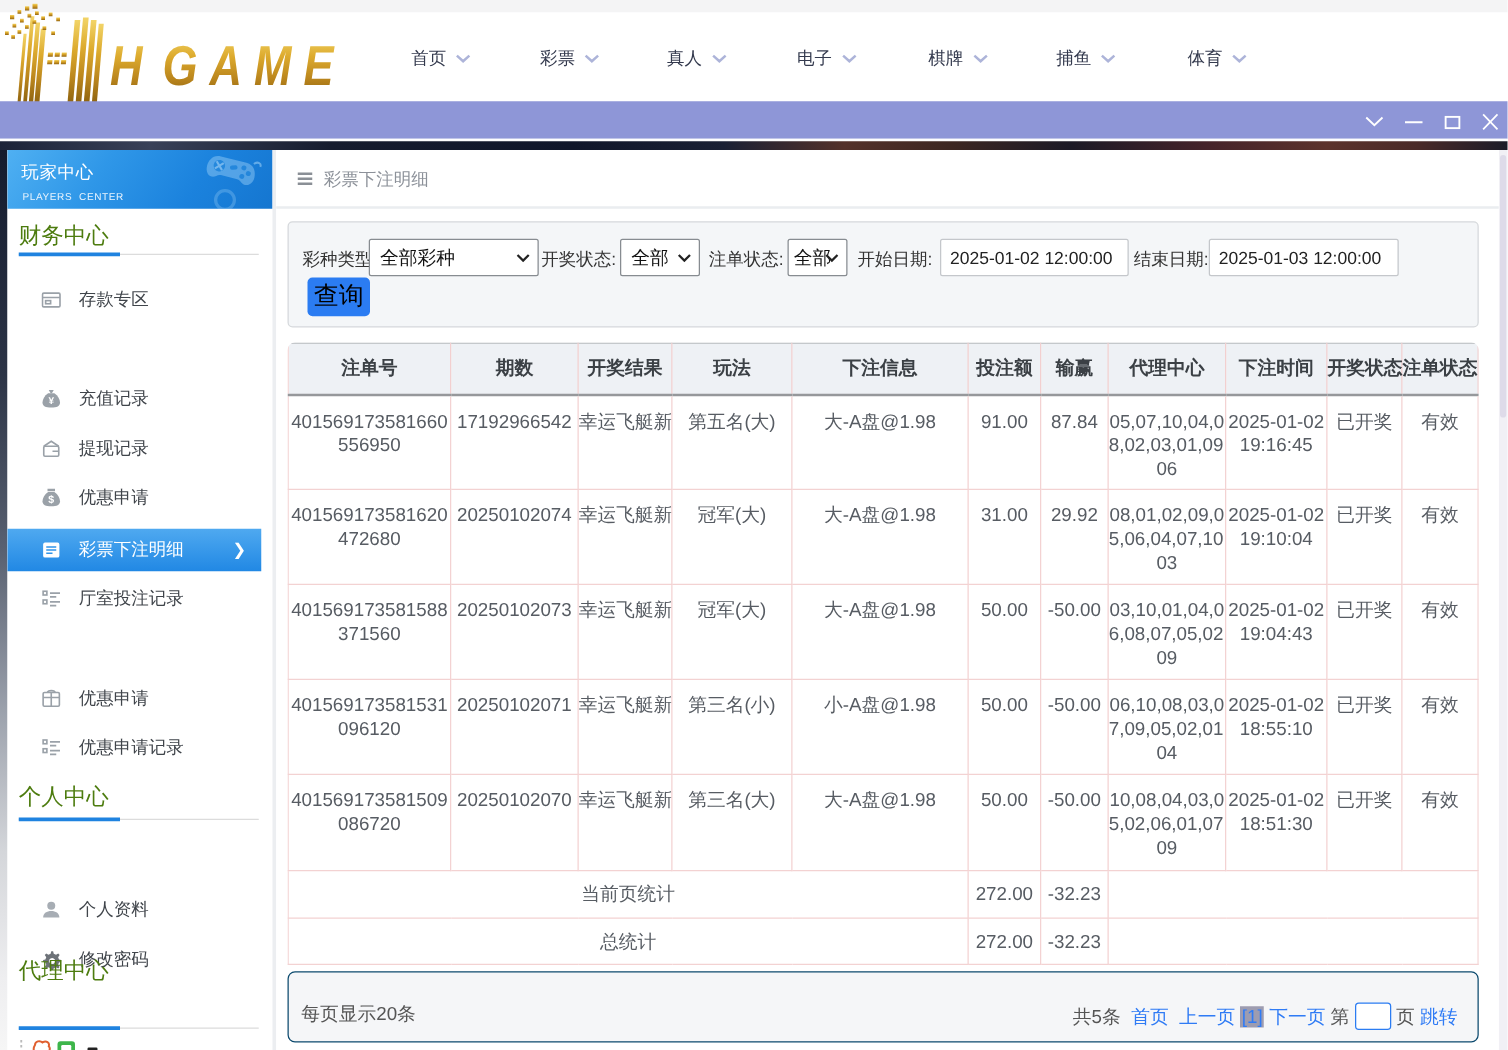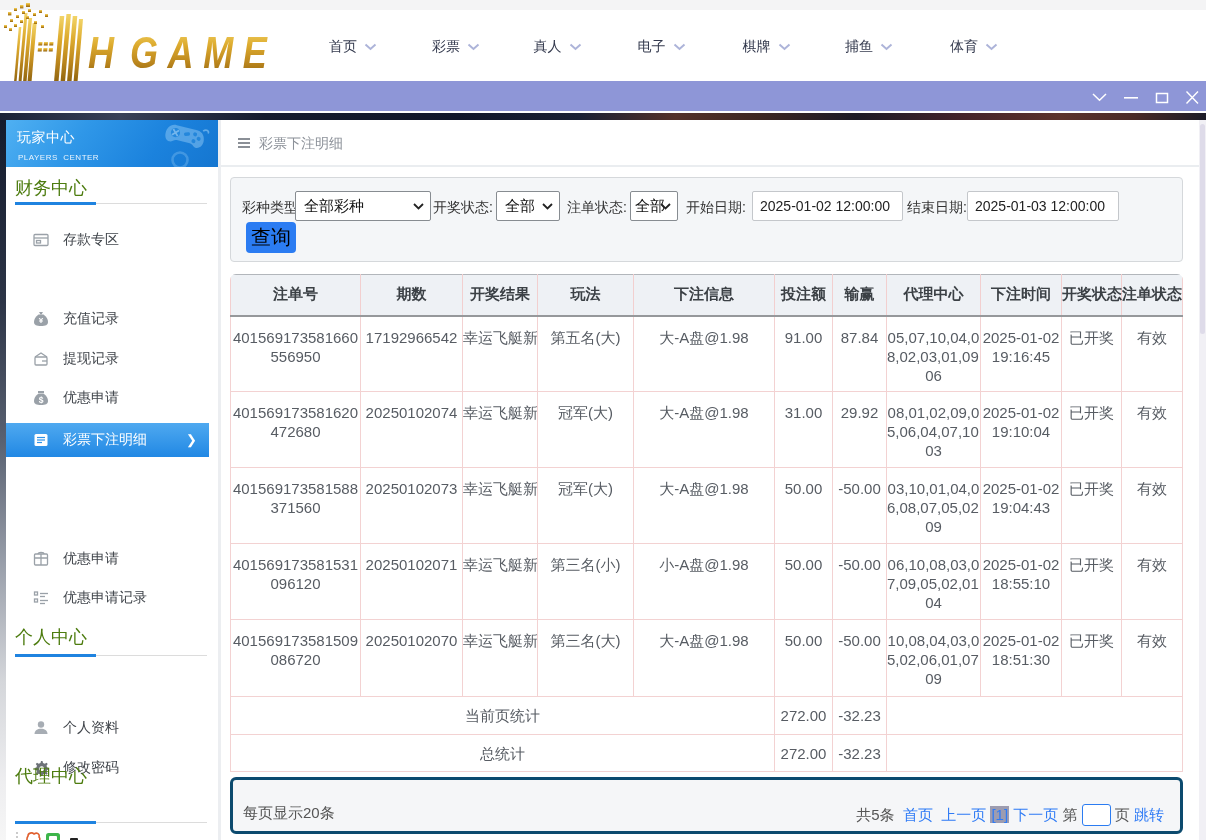--- a/index.html
+++ b/index.html
@@ -38,21 +38,21 @@
 .fsel svg{position:absolute;right:6px;top:11px}
 .finput{position:absolute;top:13.5px;height:30px;background:#fff;border:1px solid #c4c7cb;border-radius:2px;font-size:14px;color:#222;display:flex;align-items:center;padding-left:7px}
 #qbtn{left:15px;top:44.5px;width:50px;height:31px;background:#2b7cf2;border-radius:4px;color:#000000;font-size:20px;text-align:center;line-height:31px}
 
 #tblwrap{left:9px;top:154px;width:953px;height:641px;border-radius:6px;overflow:hidden}
 table{border-collapse:collapse;table-layout:fixed;width:952px;font-size:15px}
 th{white-space:nowrap;background:#eef1f5;color:#3b4045;font-weight:bold;height:41px;border-top:1px solid #b2b6bb;border-bottom:2px solid #96989b;border-left:1px solid #f2cfcf;border-right:1px solid #f2cfcf;padding:0}
 td{border:1px solid #f3d2d2;text-align:center;vertical-align:top;color:#575c63;padding:11px 0 0 0;line-height:19px;overflow:hidden;white-space:nowrap}
 tr.stats td{vertical-align:middle;padding:0;height:37px}
 
-#pager{left:9px;top:657px;width:953px;height:56.5px;background:#f5f6f8;border:3px solid #0c4a6e;border-radius:6px;font-size:15px;color:#555}
+#pager{left:9px;top:657px;width:953px;height:56.5px;background:#f5f6f8;border:1px solid #0c4a6e;border-radius:6px;font-size:15px;color:#555}
 #pager .lft{position:absolute;left:10px;top:24px}
 #pager .rgt{position:absolute;right:16px;top:24px}
 .blue{color:#2f7bf5}
 </style></head>
 <body>
 <div class="abs" id="topstrip"></div>
 <div class="abs" id="hdr">
   <svg class="abs" style="left:0px;top:-8px" width="290" height="84" viewBox="0 0 290 84">
     <defs>
         <linearGradient id="g1" x1="0" y1="0" x2="0" y2="1">
@@ -205,20 +205,33 @@
           <g stroke="#2f93e8" stroke-width="1.2">
             <line x1="4" y1="5.5" x2="12" y2="5.5"></line>
             <line x1="4" y1="8" x2="12" y2="8"></line>
             <line x1="4" y1="10.5" x2="9" y2="10.5"></line>
           </g>
         </g>
       </svg>
       <span class="tx">彩票下注明细</span>
       <span class="arr">❯</span>
     </div>
+  <div class="mi" style="top:342.4px">
+      <svg class="ic" viewBox="0 0 16 16">
+        <g fill="none" stroke="#9aa1a8" stroke-width="1.3">
+          <rect x="1.5" y="2" width="3" height="3"></rect>
+          <rect x="1.5" y="9" width="3" height="3"></rect>
+          <line x1="7" y1="3.5" x2="15" y2="3.5"></line>
+          <line x1="7" y1="10.5" x2="15" y2="10.5"></line>
+          <line x1="7" y1="6.5" x2="12" y2="6.5"></line>
+          <line x1="7" y1="13.5" x2="12" y2="13.5"></line>
+        </g>
+      </svg>
+      <span class="tx">厅室投注记录</span>
+    </div>
   <div class="mi" style="top:421.6px">
       <svg class="ic" viewBox="0 0 16 16">
         <g fill="none" stroke="#9aa1a8" stroke-width="1.3">
           <rect x="1.5" y="3" width="13" height="11" rx="1"></rect>
           <path d="M1.5 7 h13 M8 3 v11 M5 3 C5 1 11 1 11 3"></path>
         </g>
       </svg>
       <span class="tx">优惠申请</span>
     </div>
   <div class="mi" style="top:461.4px">

